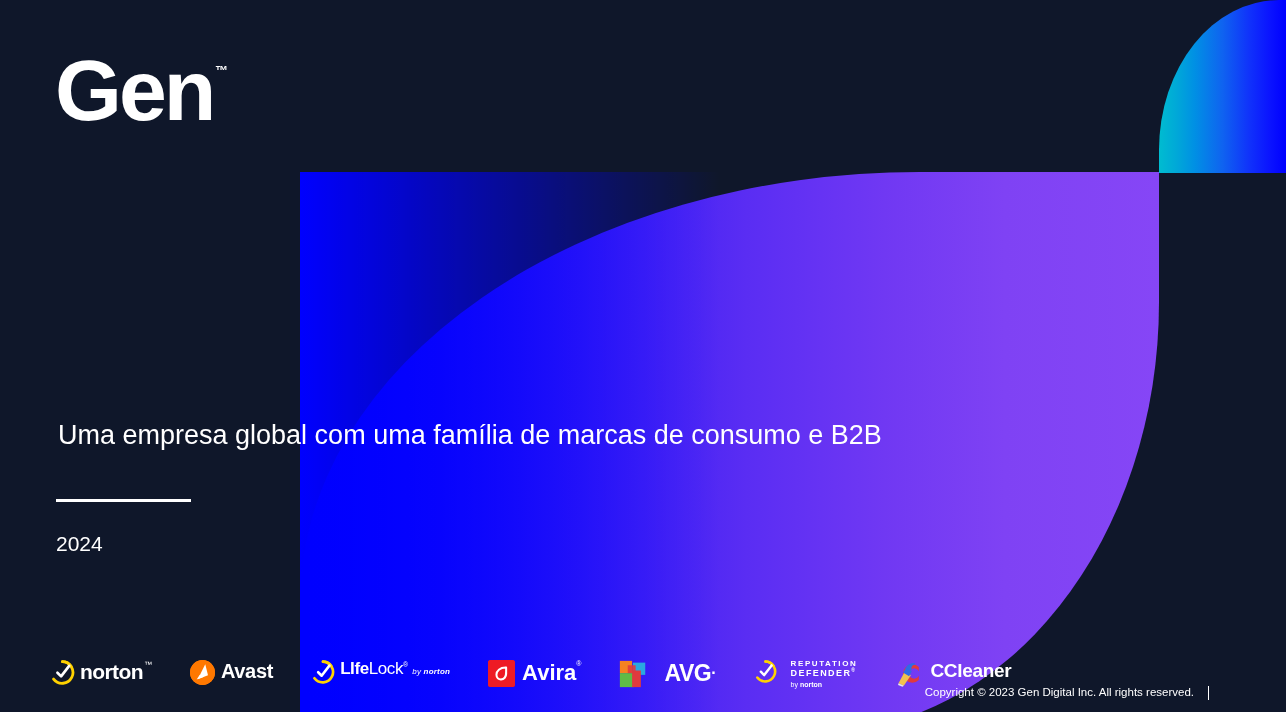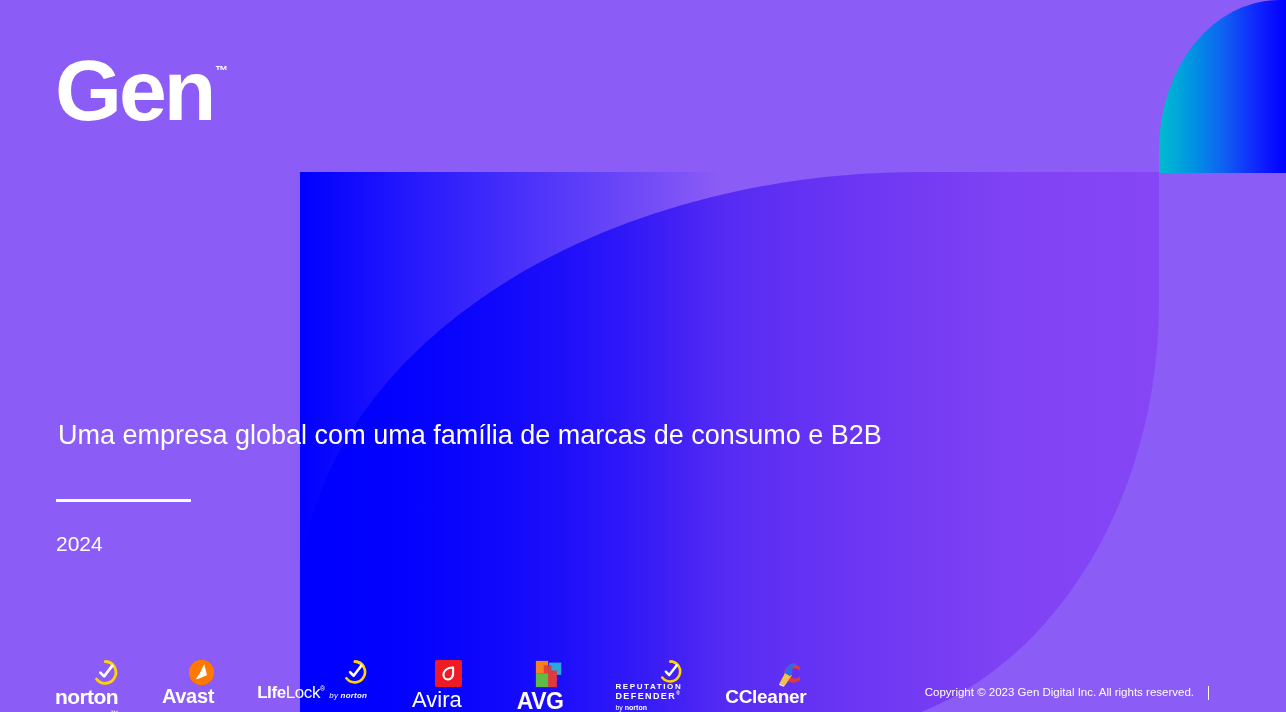--- a/index.html
+++ b/index.html
@@ -6,21 +6,21 @@
   html,body{ background:#0b0b0b; }
   body{
     font-family:"Liberation Sans", sans-serif;
     -webkit-font-smoothing:antialiased;
   }
   .slide{
     position:relative;
     width:1286px;
     height:712px;
     overflow:hidden;
-    background:#8b5cf6;
+    background:#0f172a;
   }
 
   
   .bg-layer{ position:absolute; inset:0; overflow:hidden; }
 
   
   .purple-blob{
     position:absolute;
     left:300px;
     top:172px;
@@ -128,24 +128,23 @@
     position:absolute;
     left:50px;
     bottom:12px;
     height:40px;
     display:flex;
     align-items:center;
     gap:0px;
   }
   .brand{
     display:flex;
-    align-items:flex-end;
+    align-items:flex-start;
     height:40px;
     margin-right:38px;
-    flex-direction:column;
   }
   .brand:last-child{ margin-right:0; }
 
   
   .check-badge{
     position:relative;
     display:inline-block;
     border-radius:50%;
   }
   .check-badge svg{ display:block; }
@@ -178,21 +177,21 @@
   .lifelock-text .l1 sup{ font-size:7px; }
   .lifelock-text .l2{ font-size:8px; color:#fff; margin-top:2px; letter-spacing:0.2px;font-style:italic;}
   .lifelock-text .l2 b{ font-weight:700; }
 
   
   .avira-mark{
     width:27px;height:27px;border-radius:3px;background:#EE1B24;
     display:flex;align-items:center;justify-content:center;
     color:#fff;font-size:18px;font-weight:700;font-style:italic;
   }
-  .avira .name{ color:#ffffff;font-size:22px;font-weight:400;margin-left:7px;letter-spacing:0px;}
+  .avira .name{ color:#ffffff;font-size:22px;font-weight:700;margin-left:7px;letter-spacing:0px;}
   .avira .tm{ color:#fff;font-size:7px;vertical-align:super;}
 
   
   .avg-mark{
     width:28px;height:28px;position:relative;
   }
   .avg .name{ color:#ffffff;font-size:23px;font-weight:700;margin-left:17px;letter-spacing:-0.5px;}
   .avg .dot{ color:#fff; font-weight:700; }
 
   

